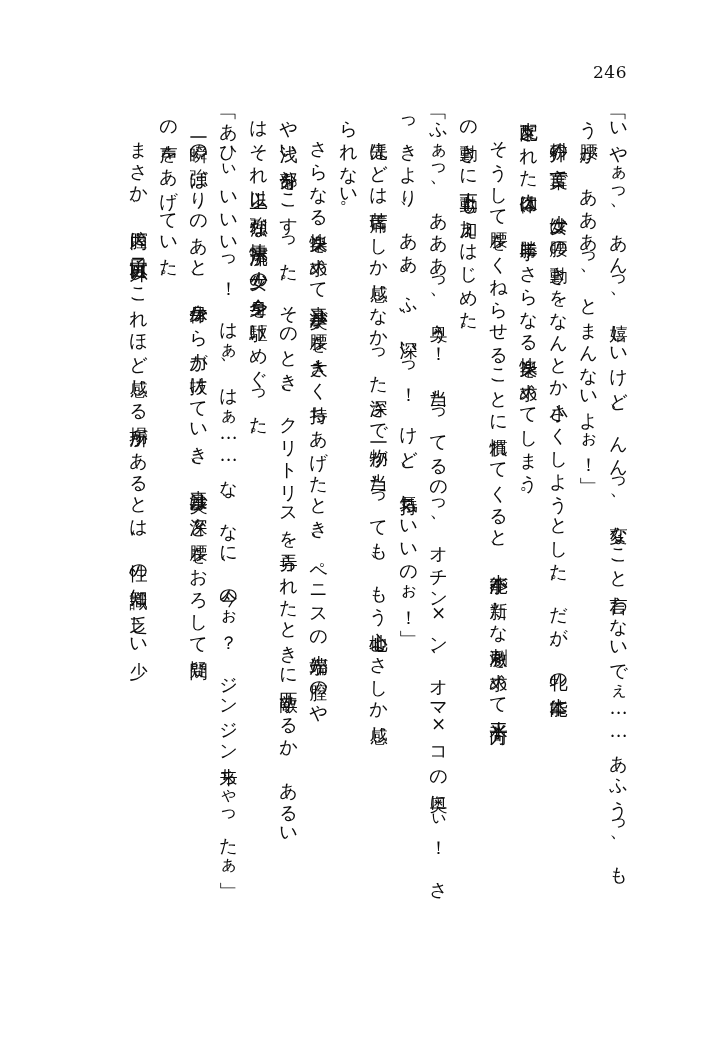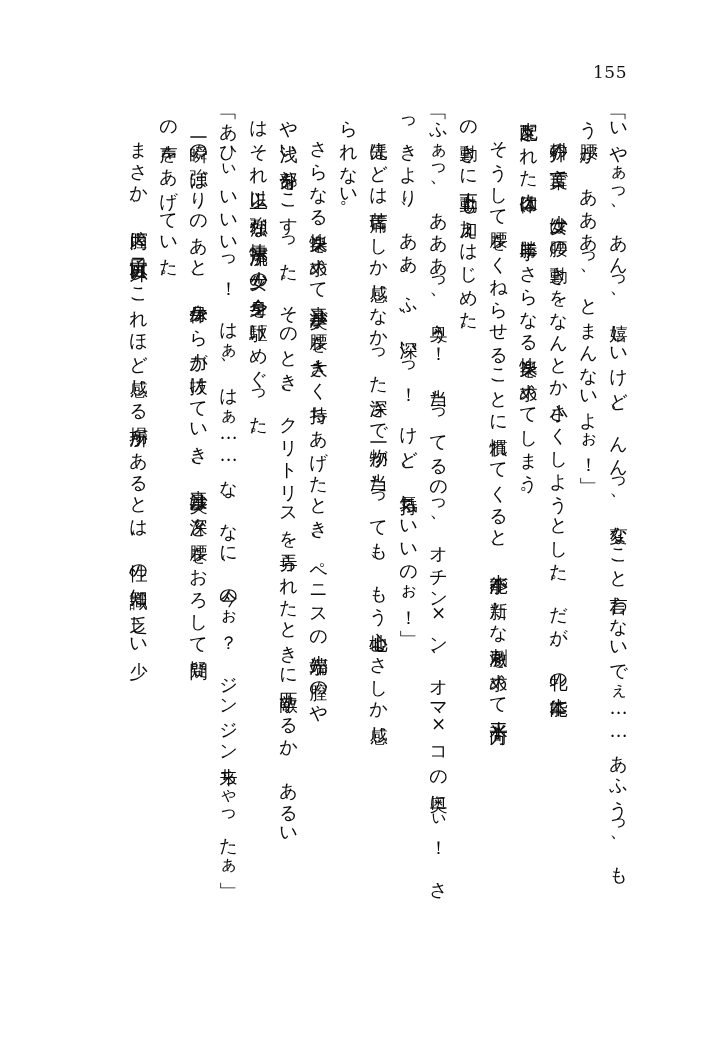--- a/index.html
+++ b/index.html
@@ -48,21 +48,21 @@
     font-family: "DejaVu Serif", "Liberation Serif", serif;
     font-weight: 500;
     color: #0d0d0d;
   }
 </style>
 </head>
 <body>
 
 <div class="page">
 
-  <div class="page-number">155</div>
+  <div class="page-number">246</div>
 
   <div class="text-block">
     <div class="line">「いやぁっ、あんっ、嬉しいけど、んんっ、変なこと言わないでぇ……あふうっ、も</div>
     <div class="line">う腰が、あああっ、とまんないよぉ！」</div>
     <div class="line">　耕介の言葉で、少女は腰の動きをなんとか小さくしようとした。だが、牝の本能に</div>
     <div class="line">支配された肉体は、勝手にさらなる快楽を求めてしまう。</div>
     <div class="line">　そうして腰をくねらせることに慣れてくると、本能が新たな刺激を求めて水平方向</div>
     <div class="line">の動きに上下動も加えはじめた。</div>
     <div class="line">「ふぁっ、あああっ、奥う！　当たってるのっ、オチン×ン、オマ×コの奥にぃ！　さ</div>
     <div class="line">っきより、ああ、ふ、深いっ！　けど、気持ちいいのぉ！」</div>

